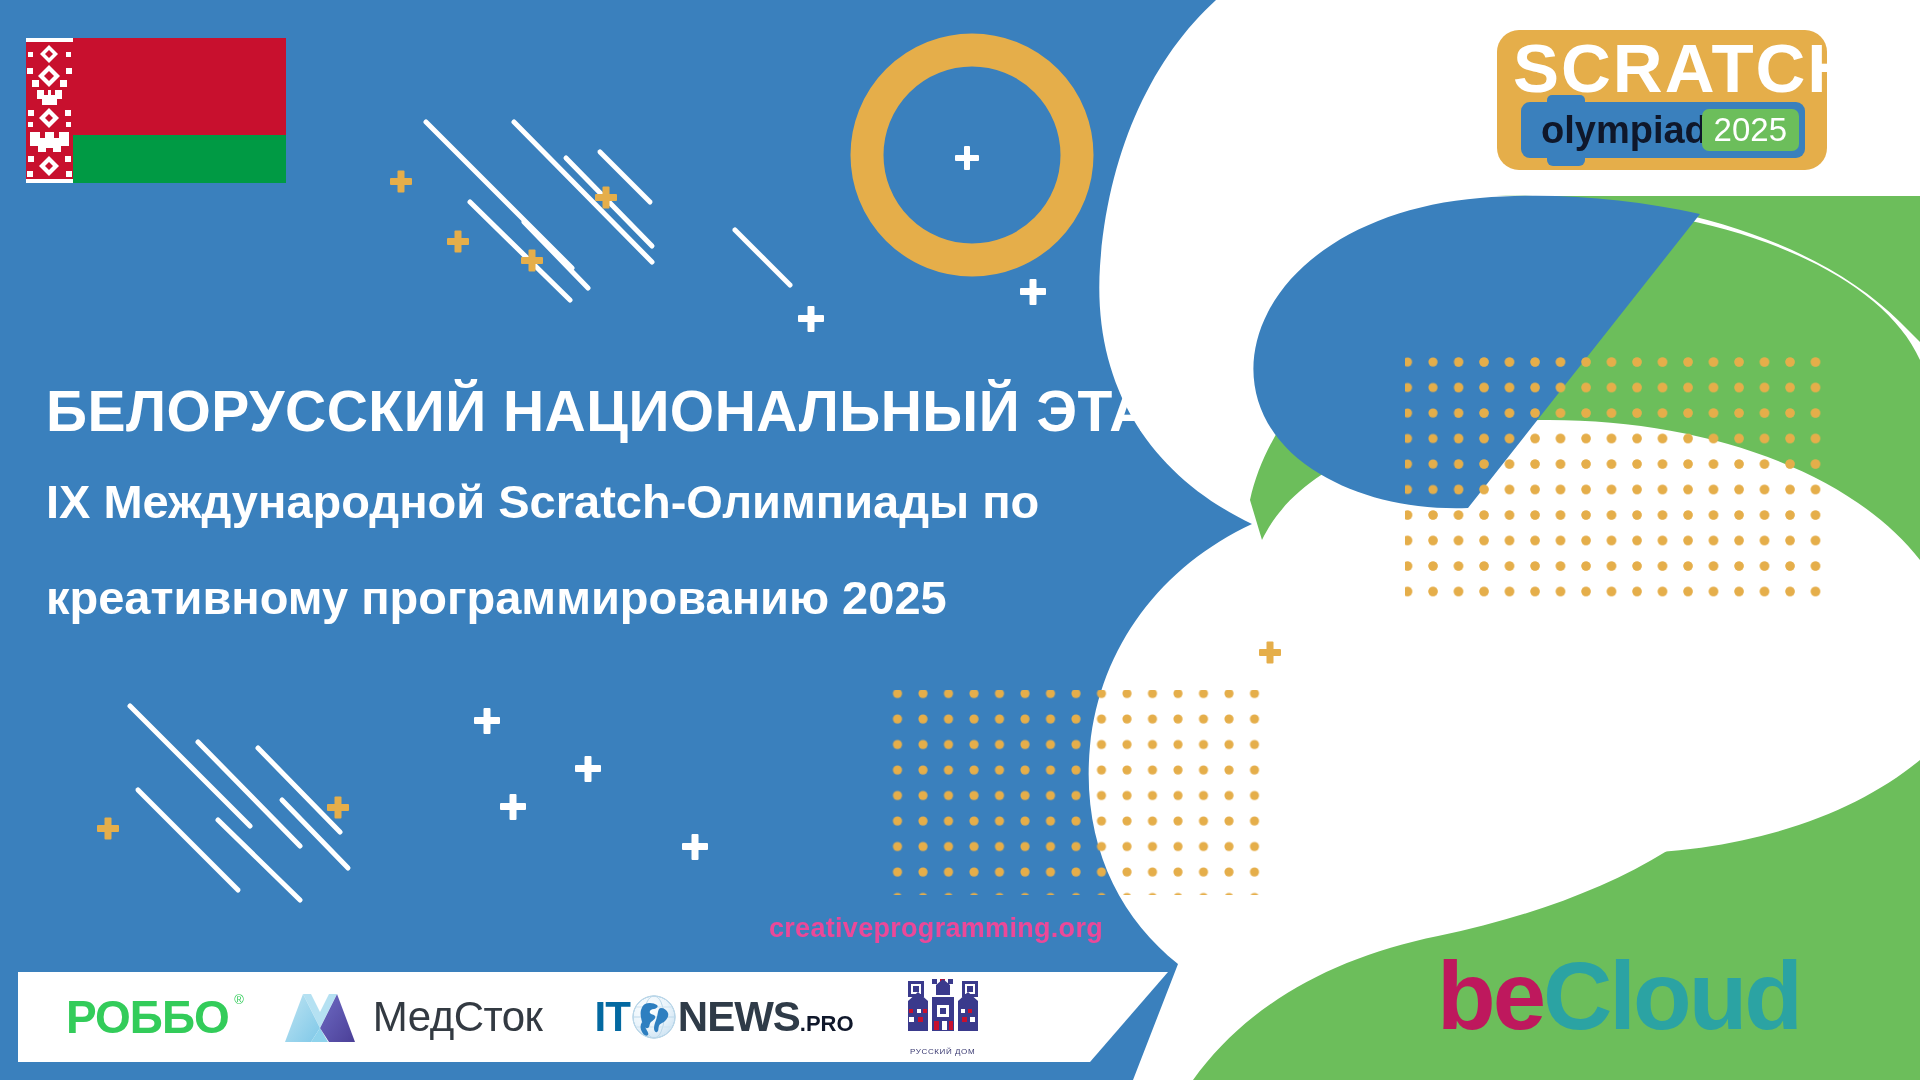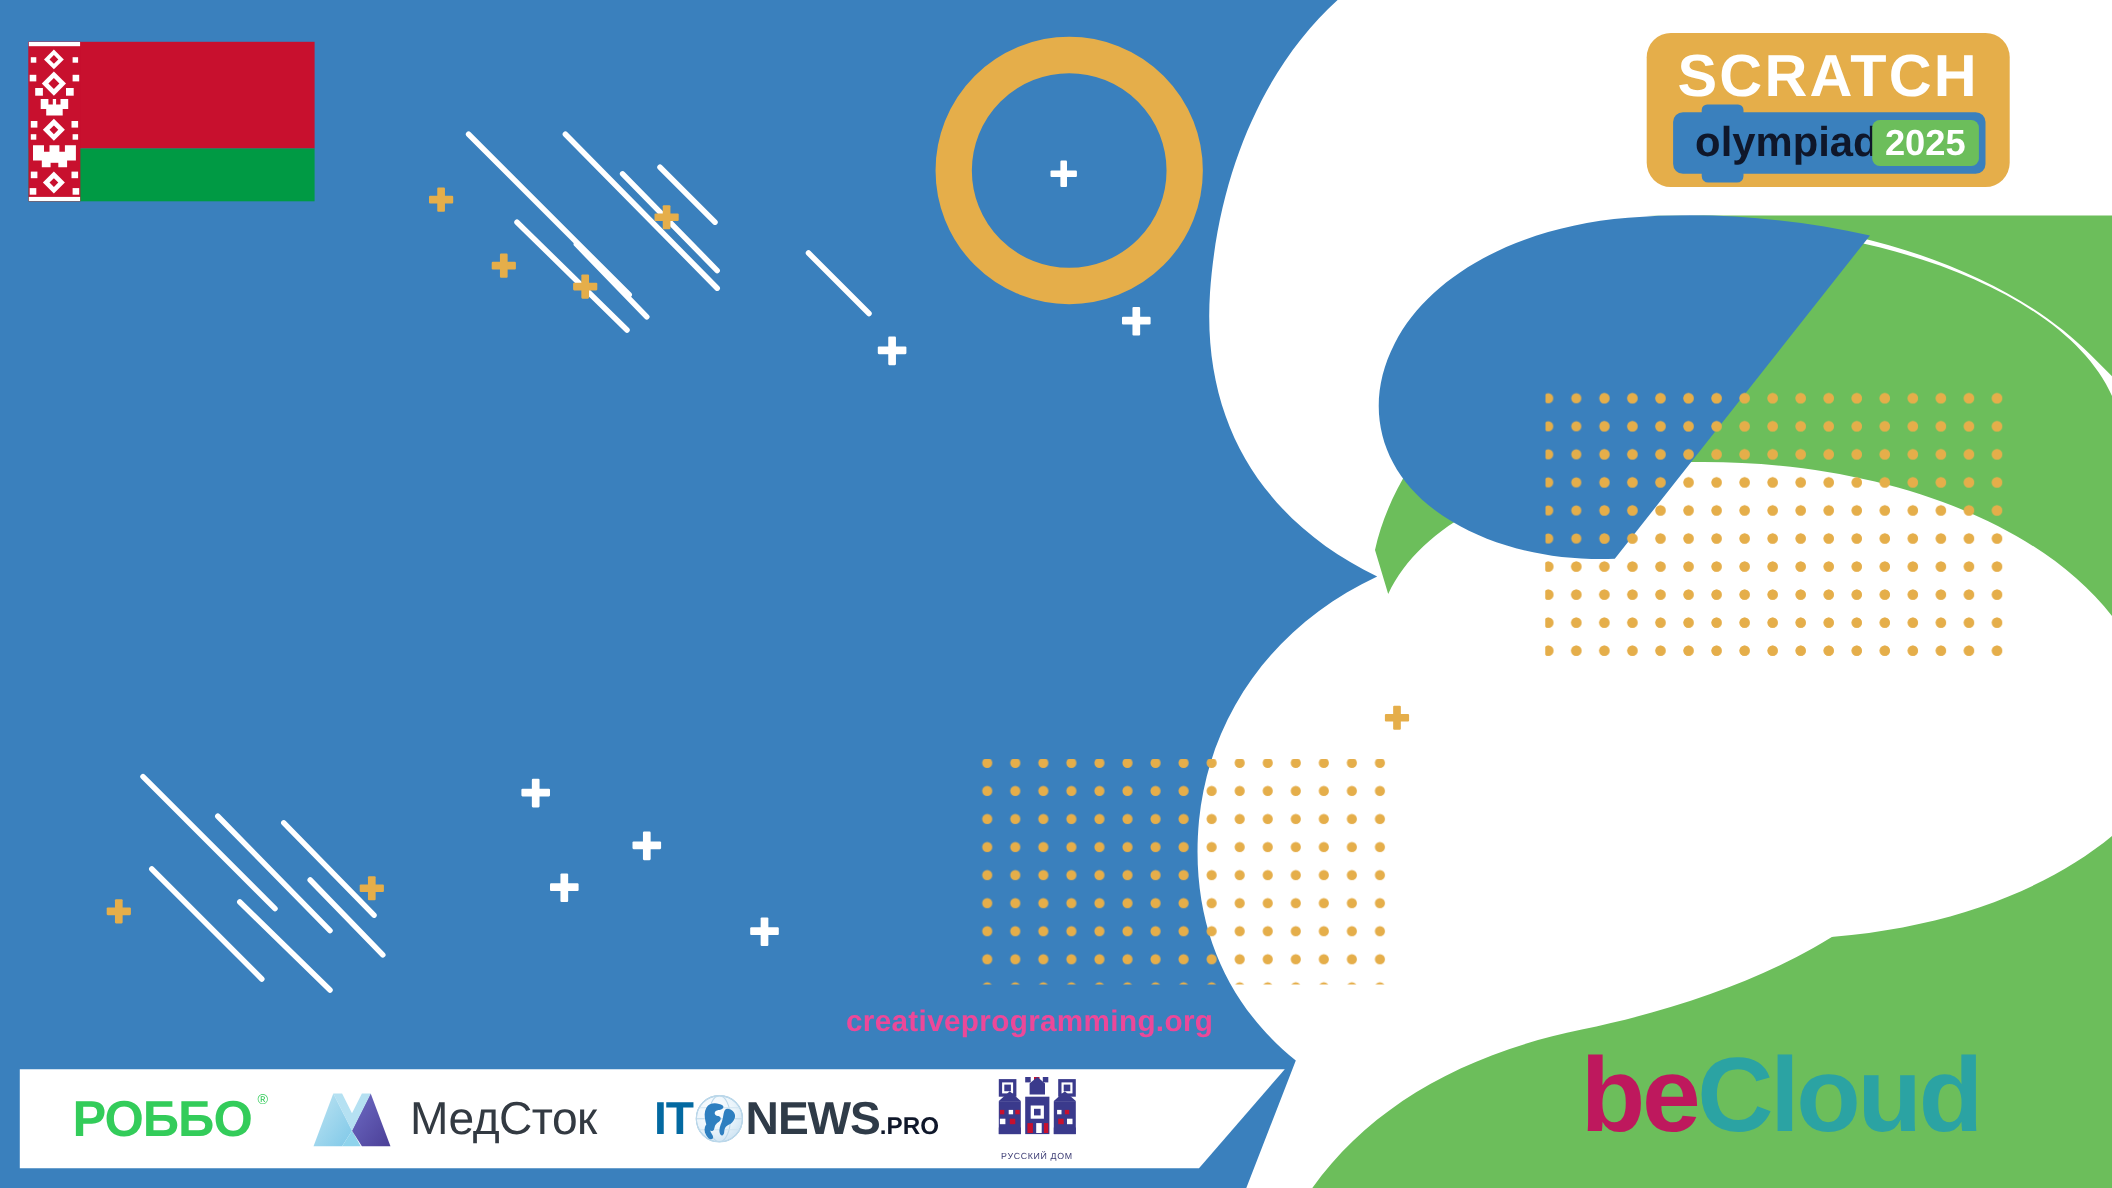--- a/index.html
+++ b/index.html
@@ -10,29 +10,29 @@
 
   
   #flag{position:absolute;left:26px;top:38px;width:260px;height:145px;}
   #flag .flag-red{position:absolute;left:0;top:0;width:260px;height:97px;background:#C8102E;}
   #flag .flag-green{position:absolute;left:0;top:97px;width:260px;height:48px;background:#009A44;}
   #flag .flag-orn{position:absolute;left:0;top:0;width:47px;height:145px;background:#C8102E;}
 
   
   #scratch-badge{position:absolute;left:1497px;top:30px;width:330px;height:140px;
        background:#E5AE4A;border-radius:22px;box-sizing:border-box;padding:10px 16px 12px 16px;}
-  #scratch-word{font-size:54px;font-weight:bold;color:#ffffff;letter-spacing:2px;
+  #scratch-word{font-size:69px;font-weight:bold;color:#ffffff;letter-spacing:2px;
        text-align:center;line-height:58px;font-family:"Liberation Sans",sans-serif;}
   #scratch-blockrow{position:relative;margin-top:4px;height:56px;}
   #scratch-blue{position:absolute;left:8px;top:0;width:284px;height:56px;background:#3A80BD;border-radius:9px;}
   #scratch-nub-top{position:absolute;left:34px;top:-7px;width:38px;height:10px;background:#3A80BD;border-radius:5px 5px 0 0;}
   #scratch-nub-bot{position:absolute;left:34px;bottom:-8px;width:38px;height:11px;background:#3A80BD;border-radius:0 0 6px 6px;}
   #olympiad-text{position:absolute;left:28px;top:7px;font-size:38px;font-weight:bold;color:#0f172a;line-height:42px;}
   #year-chip{position:absolute;right:12px;top:7px;background:#6CBE5B;border-radius:7px;padding:2px 12px;}
-  #year-chip span{font-size:33px;font-weight:bold;color:#ffffff;line-height:38px;display:block;}
+  #year-chip span{font-size:33px;font-weight:normal;color:#ffffff;line-height:38px;display:block;}
 
   
   #headline{position:absolute;left:46px;top:380px;width:1230px;}
   #hl1{font-size:57px;font-weight:bold;color:#ffffff;letter-spacing:0.5px;line-height:62px;margin:0 0 30px 0;}
   #hl2{font-size:47px;font-weight:bold;color:#ffffff;line-height:60px;margin:0;}
   #hl3{font-size:47px;font-weight:bold;color:#ffffff;line-height:60px;margin:36px 0 0 0;}
 
   
   #site-url{position:absolute;left:769px;top:913px;font-size:27px;font-weight:bold;color:#ec4899;letter-spacing:0.3px;}
 
@@ -251,20 +251,25 @@
       <div id="scratch-blue"></div>
       <div id="scratch-nub-top"></div>
       <div id="scratch-nub-bot"></div>
       <div id="olympiad-text">olympiad</div>
       <div id="year-chip">
         <span>2025</span>
       </div>
     </div>
   </div>
 
+  <div id="headline">
+    <div id="hl1">БЕЛОРУССКИЙ НАЦИОНАЛЬНЫЙ ЭТАП</div>
+    <div id="hl2">IX Международной Scratch-Олимпиады по</div>
+    <div id="hl3">креативному программированию 2025</div>
+  </div>
 
   <div id="site-url">creativeprogramming.org</div>
 
   <div id="sponsor-bar">
     <div id="sponsor-inner">
 
       <div class="logo-robbo">
         <span>РОББО</span><sup>®</sup>
       </div>
 

